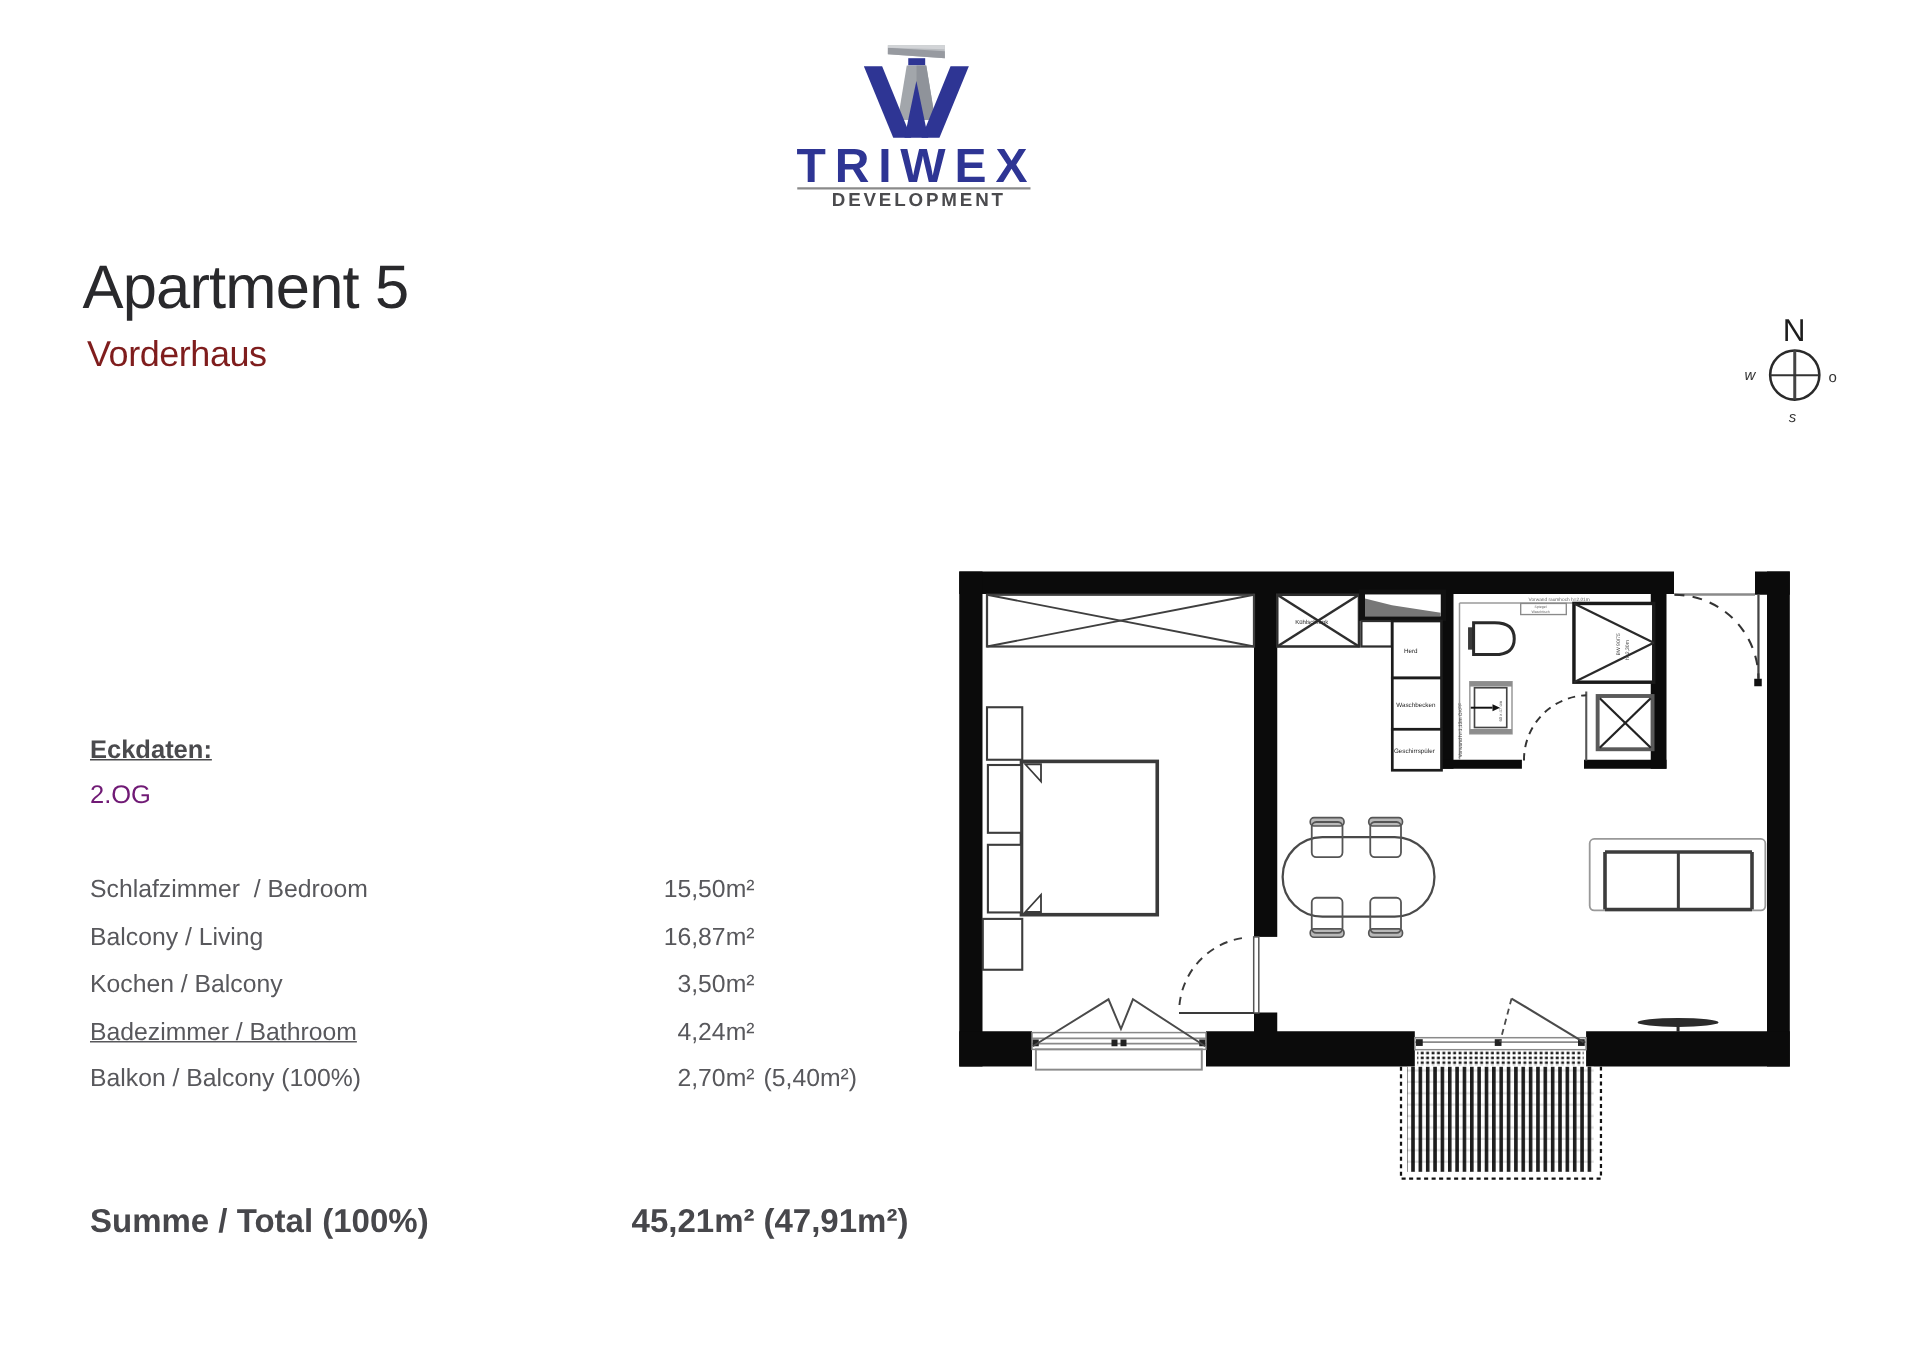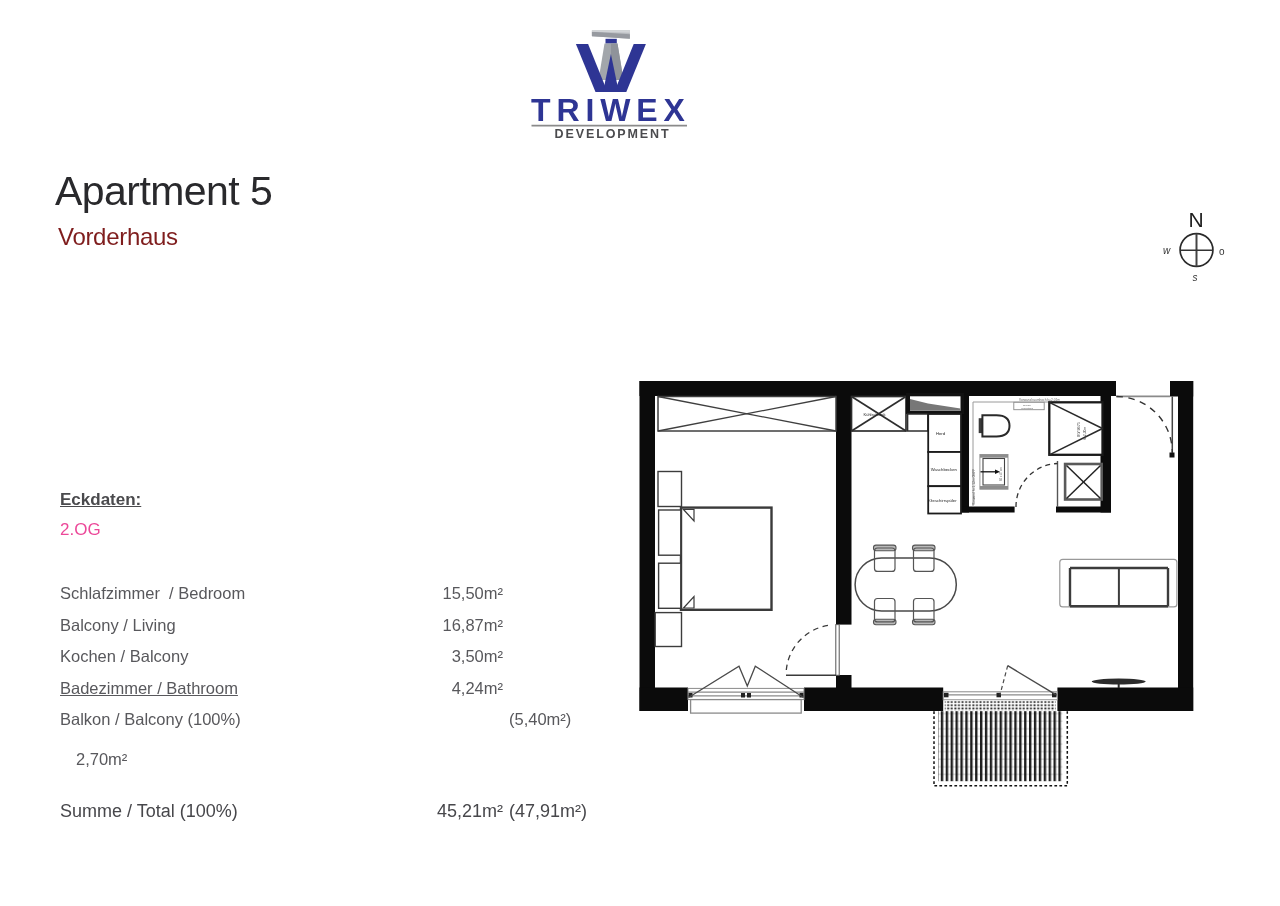--- a/index.html
+++ b/index.html
@@ -10,31 +10,31 @@
 </head>
 <body>
 <div id="page">
 
 <div class="abs" style="left:55px;top:167px;font-size:41px;line-height:1.2;color:#29292c;letter-spacing:-0.55px;">Apartment 5</div>
 
 <div class="abs" style="left:58px;top:222.5px;font-size:24px;line-height:1.2;color:#7f1d1d;letter-spacing:-0.3px;">Vorderhaus</div>
 
 <div class="abs" style="left:60px;top:490px;font-size:17px;font-weight:bold;color:#4a4a4d;text-decoration:underline;">Eckdaten:</div>
 
-<div class="abs" style="left:60px;top:520px;font-size:17px;color:#ec4899;">2.OG</div>
+<div class="abs" style="left:60px;top:520px;font-size:17px;color:#701a75;">2.OG</div>
 
 <div class="abs" style="left:60px;top:584px;width:520px;font-size:16.5px;color:#58585c;">
   <div style="position:relative;height:31.5px;"><span>Schlafzimmer&nbsp; / Bedroom</span><span style="position:absolute;left:0;width:443px;text-align:right;">15,50m²</span></div>
   <div style="position:relative;height:31.5px;"><span>Balcony / Living</span><span style="position:absolute;left:0;width:443px;text-align:right;">16,87m²</span></div>
   <div style="position:relative;height:31.5px;"><span>Kochen / Balcony</span><span style="position:absolute;left:0;width:443px;text-align:right;">3,50m²</span></div>
   <div style="position:relative;height:31.5px;text-decoration:underline;"><span>Badezimmer / Bathroom</span><span style="position:absolute;left:0;width:443px;text-align:right;">4,24m²</span></div>
-  <div style="position:relative;height:31.5px;"><span>Balkon / Balcony (100%)</span><span style="position:absolute;left:16px;width:443px;margin-top:40px;">2,70m²</span><span style="position:absolute;left:449px;top:0;">(5,40m²)</span></div>
+  <div style="position:relative;height:31.5px;"><span>Balkon / Balcony (100%)</span><span style="position:absolute;left:0;width:443px;text-align:right;">2,70m²</span><span style="position:absolute;left:449px;top:0;">(5,40m²)</span></div>
 </div>
 
-<div class="abs" style="left:60px;top:801px;width:520px;font-size:18px;font-weight:normal;color:#47474b;">
+<div class="abs" style="left:60px;top:801px;width:520px;font-size:22px;font-weight:bold;color:#47474b;">
   <span>Summe / Total (100%)</span><span style="position:absolute;left:0;width:443px;text-align:right;">45,21m²</span><span style="position:absolute;left:449px;top:0;">(47,91m²)</span>
 </div>
 
 <svg class="abs" style="left:0;top:0;" width="1280" height="906" viewBox="0 0 1280 906">
   <defs>
     <pattern id="deck" width="4.9" height="7.6" patternUnits="userSpaceOnUse">
       <rect width="4.9" height="7.6" fill="#ffffff"></rect>
       <rect x="0" width="2.4" height="7.6" fill="#1f1f1f"></rect>
       <rect x="0" y="6.1" width="4.9" height="1.5" fill="#00000020"></rect>
     </pattern>

